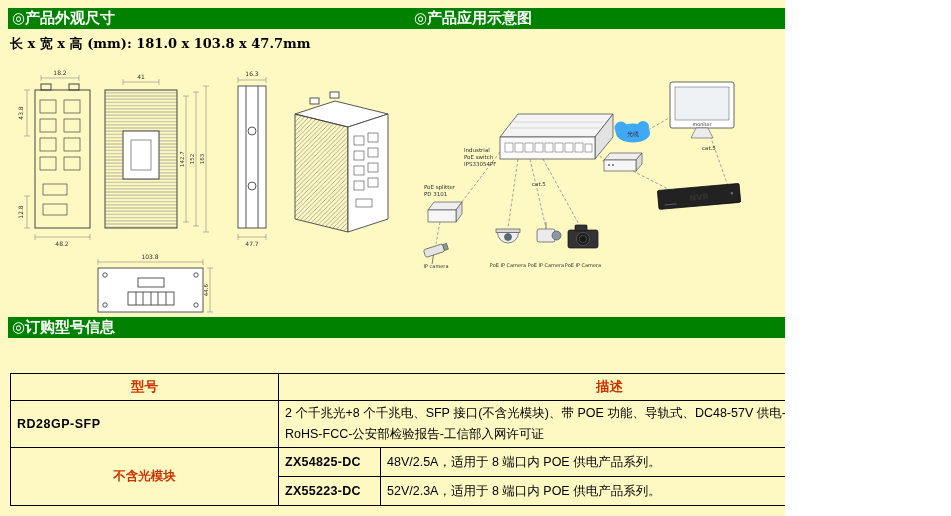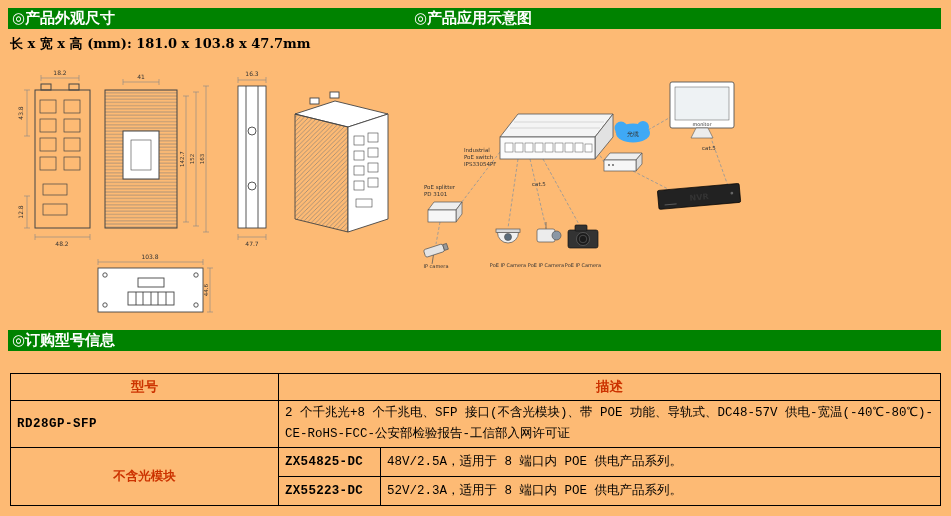--- a/index.html
+++ b/index.html
@@ -1,27 +1,27 @@
 <!DOCTYPE html>
 <html><head>
 <meta charset="utf-8">
 <style>
   html,body{margin:0;padding:0;background:#fff;}
-  .page{position:relative;width:951px;height:516px;background:#fdba74;overflow:hidden;
+  .page{position:relative;width:785px;height:516px;background:#fef9c3;overflow:hidden;
         font-family:"DejaVu Serif",serif;color:#000;}
   .greenbar{position:absolute;left:8px;width:933px;height:21px;background:#008200;color:#fff;
             font-weight:bold;font-size:15px;line-height:21px;}
   .greenbar .t1{position:absolute;left:4px;top:0;white-space:nowrap;}
   .greenbar .t2{position:absolute;left:406px;top:0;white-space:nowrap;text-align:center;}
   .dims-line{position:absolute;left:10px;top:35px;font-size:13px;font-weight:bold;}
   .drawings{position:absolute;left:10px;top:56px;}
   .diagram{position:absolute;left:418px;top:52px;}
   svg text{font-family:"DejaVu Sans",sans-serif;fill:#333;}
   .order-table{position:absolute;left:10px;top:373px;width:931px;border-collapse:collapse;
-               table-layout:fixed;font-size:12.5px;font-family:Liberation Mono, monospace;}
+               table-layout:fixed;font-size:12.5px;font-family:Liberation Sans, sans-serif;}
   .order-table td{border:1px solid #000;padding:1px 6px;vertical-align:middle;}
   .order-table tr.hdr td{color:#cc3300;font-weight:bold;text-align:center;height:24px;font-size:13.5px;}
   .model-cell{text-align:left;font-weight:bold;height:44px;letter-spacing:.5px;}
   .desc-cell{line-height:1.65;margin-left:40px;}
   .adapter-cell{color:#cc3300;font-weight:bold;text-align:center;}
   .sub-model{font-weight:bold;height:26px;letter-spacing:.3px;}
 </style>
 </head>
 <body>
 
@@ -267,21 +267,21 @@
 
     <g stroke="#111" stroke-width="0.7">
       <rect x="150" y="178" width="30" height="18" rx="2" fill="#333"></rect>
       <rect x="157" y="173" width="12" height="6" rx="1" fill="#333"></rect>
       <circle cx="165" cy="187" r="6.5" fill="#1b1b1b" stroke="#666"></circle>
       <circle cx="165" cy="187" r="3.8" fill="none" stroke="#777" stroke-width="0.5"></circle>
     </g>
     <text x="165" y="215" font-size="5" text-anchor="middle" fill="#555">PoE IP Camera</text>
   </svg>
 
-  <div class="greenbar" style="top:330px">
+  <div class="greenbar" style="top:317px">
     <span class="t1">◎订购型号信息</span>
   </div>
 
   <table class="order-table">
     <colgroup>
         <col style="width:268px">
         <col style="width:102px">
         <col>
       </colgroup>
     <tbody>

